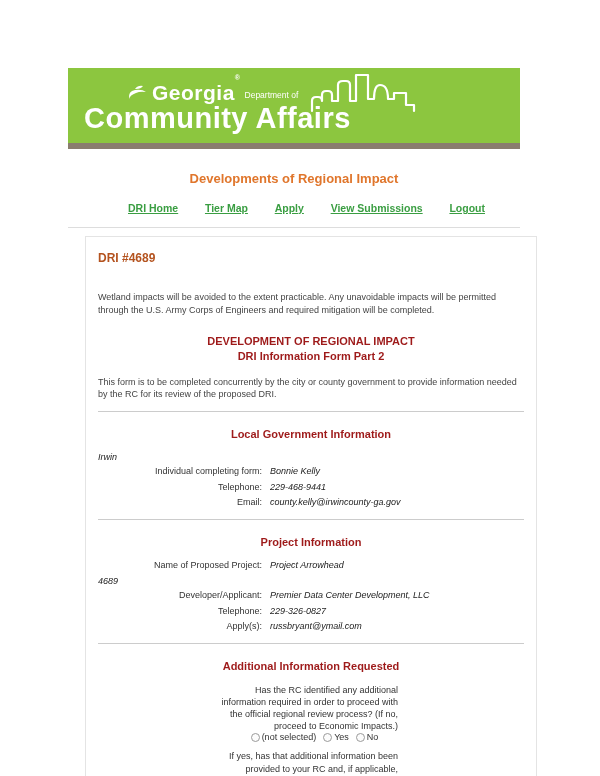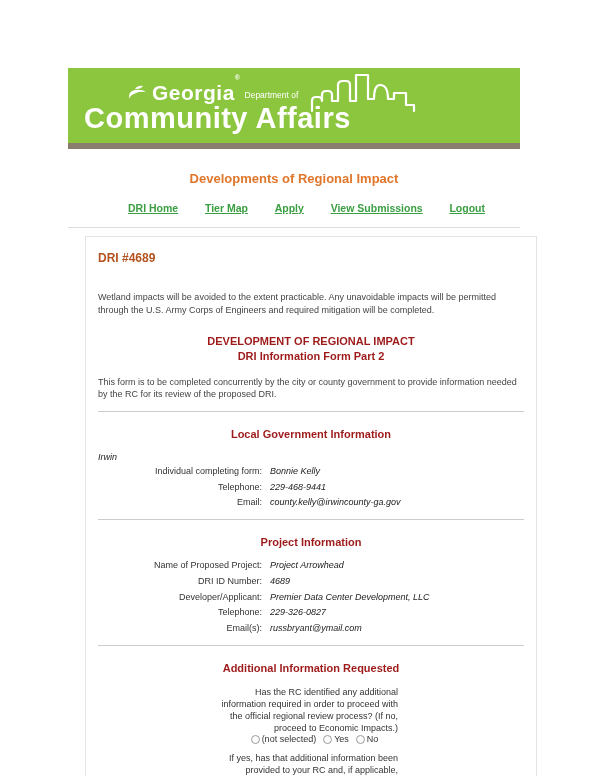--- a/index.html
+++ b/index.html
@@ -109,33 +109,32 @@
       <div class="fvalue">county.kelly@irwincounty-ga.gov</div>
     </div>
     <hr class="sec">
 
     <div class="sec-head">Project Information</div>
     <div class="frow">
       <div class="flabel">Name of Proposed Project:</div>
       <div class="fvalue">Project Arrowhead</div>
     </div>
     <div class="frow">
-      <div class="flabel">DRI ID Number:</div>
       <div class="fvalue">4689</div>
     </div>
     <div class="frow">
       <div class="flabel">Developer/Applicant:</div>
       <div class="fvalue">Premier Data Center Development, LLC</div>
     </div>
     <div class="frow">
       <div class="flabel">Telephone:</div>
       <div class="fvalue">229-326-0827</div>
     </div>
     <div class="frow">
-      <div class="flabel">Email(s):</div>
+      <div class="flabel">Apply(s):</div>
       <div class="fvalue">russbryant@ymail.com</div>
     </div>
     <hr class="sec">
 
     <div class="sec-head">Additional Information Requested</div>
 
     <div class="qrow">
       <div class="qlabel">Has the RC identified any additional information required in order to proceed with the official regional review process? (If no, proceed to Economic Impacts.)</div>
       <div class="qopts">
         <span class="opt">

